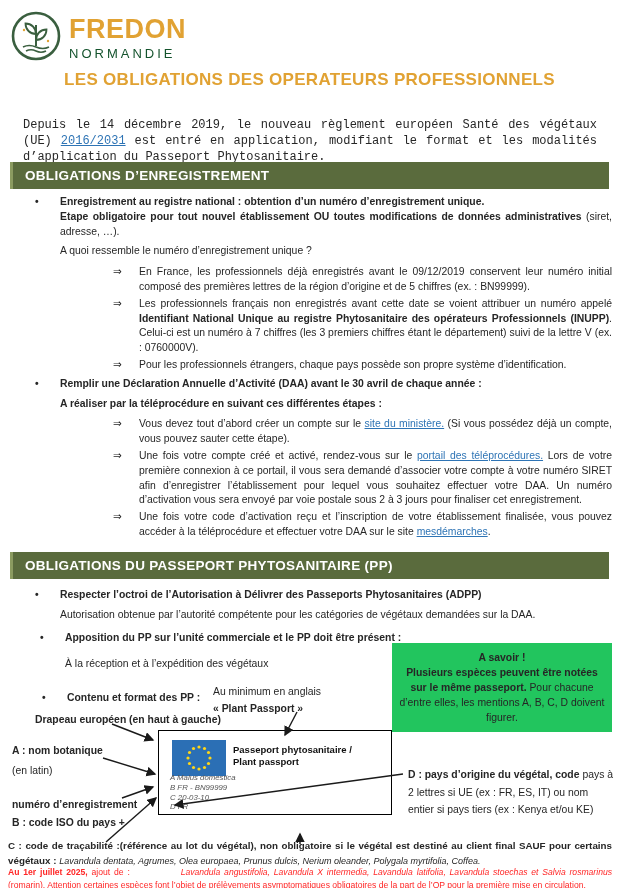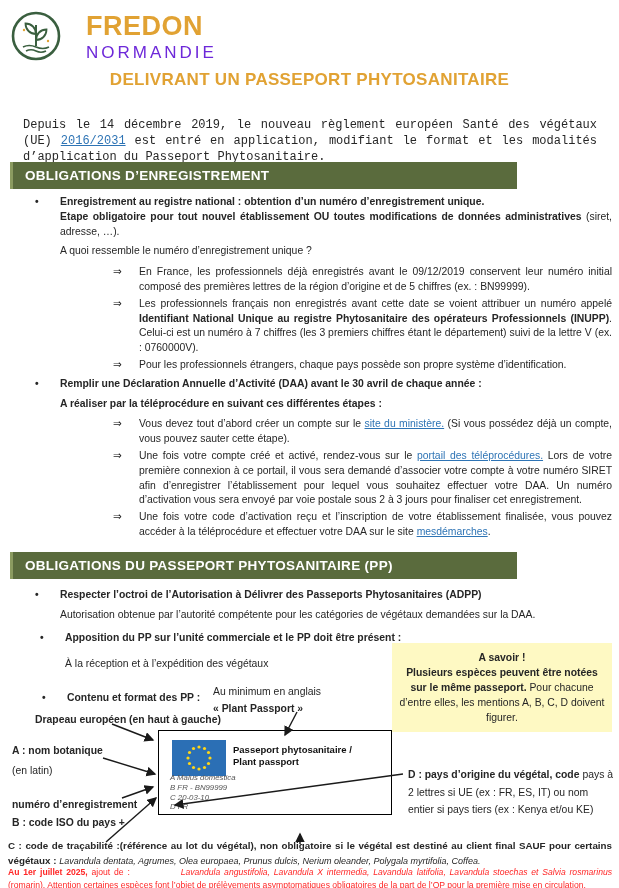--- a/index.html
+++ b/index.html
@@ -1,49 +1,49 @@
 <!DOCTYPE html>
 <html><head>
 <meta charset="utf-8">
 <style>
   html,body{margin:0;padding:0;background:#e9e9e9;}
   .page{position:relative;width:619px;height:888px;background:#ffffff;overflow:hidden;
         font-family:"Liberation Sans","DejaVu Sans",sans-serif;color:#262626;margin:0 auto;}
   
-  .logo{position:absolute;top:10px;left:10px;display:flex;align-items:center;gap:24px;}
+  .logo{position:absolute;top:10px;left:10px;display:flex;align-items:center;gap:7px;}
   .logo-txt{display:flex;flex-direction:column;}
   .brand{font-size:27px;font-weight:bold;color:#E1A233;line-height:1;letter-spacing:.5px;}
-  .region{font-size:17px;color:#6d28d9;letter-spacing:3px;margin-top:3px;}
+  .region{font-size:13px;color:#14532d;letter-spacing:3px;margin-top:3px;}
   
   .doc-title{position:absolute;top:67px;left:0;width:100%;text-align:center;color:#E1A233;
              font-weight:bold;font-size:17px;line-height:26px;letter-spacing:.3px;}
   
   .intro{position:absolute;top:117px;left:23px;width:574px;font-size:12px;line-height:16px;text-align:justify;font-family:Liberation Mono, monospace;}
   .lnk{color:#2E74B5;text-decoration:underline;cursor:pointer;}
   
-  .bar{position:absolute;left:10px;width:507px;height:27px;background:#5A6B3D;color:#fff;
+  .bar{position:absolute;left:10px;width:599px;height:27px;background:#5A6B3D;color:#fff;
        font-weight:bold;font-size:13.5px;line-height:27px;padding-left:12px;box-sizing:border-box;
        letter-spacing:.3px;border-left:3px solid #8b9b60;}
   .bar1{top:162px;} .bar2{top:552px;}
   
   .content{position:absolute;font-size:10.4px;line-height:14.8px;}
   .c1{top:195px;left:35px;width:577px;}
   .c2{top:587px;left:35px;width:577px;line-height:15px;}
   .bullet{display:flex;margin-bottom:5px;}
   .dot{width:25px;flex:none;font-weight:bold;}
   .btxt{flex:1;text-align:justify;}
   .plain-ind{margin-left:25px;margin-bottom:6px;}
   .arrow-item{display:flex;margin:0 0 2px 78px;}
   .arr{width:26px;flex:none;}
   .atxt{flex:1;text-align:justify;}
   .mt4{margin-top:4px;}
   
   .diagram{position:absolute;top:628px;left:0;width:619px;height:260px;font-size:10.4px;line-height:15px;}
   .abs{position:absolute;}
-  .aside-box{left:392px;top:15px;width:220px;background:#fef9c3;text-align:center;
+  .aside-box{left:392px;top:15px;width:220px;background:#22c55e;text-align:center;
              padding:7px 6px;box-sizing:border-box;}
   .lbl{font-weight:bold;}
   .eng-label{left:213px;top:55px;width:145px;text-align:left;line-height:17px;}
   .passport{left:158px;top:102px;width:234px;height:85px;background:#fff;border:1.5px solid #000;box-sizing:border-box;}
   .pp-title{position:absolute;left:74px;top:13px;font-weight:bold;font-size:9.5px;line-height:11.5px;color:#111;}
   .pp-lines{position:absolute;left:11px;top:42px;font-style:italic;font-size:7.8px;line-height:9.8px;color:#555;}
   .d-label{left:408px;top:138px;width:206px;line-height:17.5px;}
   .c-text{left:8px;top:210px;width:604px;font-size:9.8px;line-height:15px;text-align:justify;}
   .species{font-style:italic;font-size:9px;}
   .red-text{left:8px;top:238px;width:604px;font-size:8.6px;line-height:12.5px;color:#FF2626;text-align:justify;}
@@ -68,21 +68,21 @@
         <circle cx="38" cy="31" r="1.2" fill="#E1A233"></circle>
       </svg>
     </span>
     <span class="logo-txt">
       <span class="brand">FREDON</span>
       <span class="region">NORMANDIE</span>
     </span>
   </div>
 
   <div class="doc-title">
-    <div>DELIVRANT UN PASSEPORT PHYTOSANITAIRE</div>
+    <div>LES OBLIGATIONS DES OPERATEURS PROFESSIONNELS</div>
   </div>
 
   <div class="intro"><span>Depuis le 14 décembre 2019, le nouveau règlement européen Santé des végétaux (UE) </span><span class="lnk">2016/2031</span><span> est entré en application, modifiant le format et les modalités d’application du Passeport Phytosanitaire.</span></div>
 
   <div class="bar bar1">OBLIGATIONS D’ENREGISTREMENT</div>
 
   <div class="content c1">
     <div class="bullet">
       <span class="dot">•</span>
       <span class="btxt"><b>Enregistrement au registre national : obtention d’un numéro d’enregistrement unique.</b><br>

